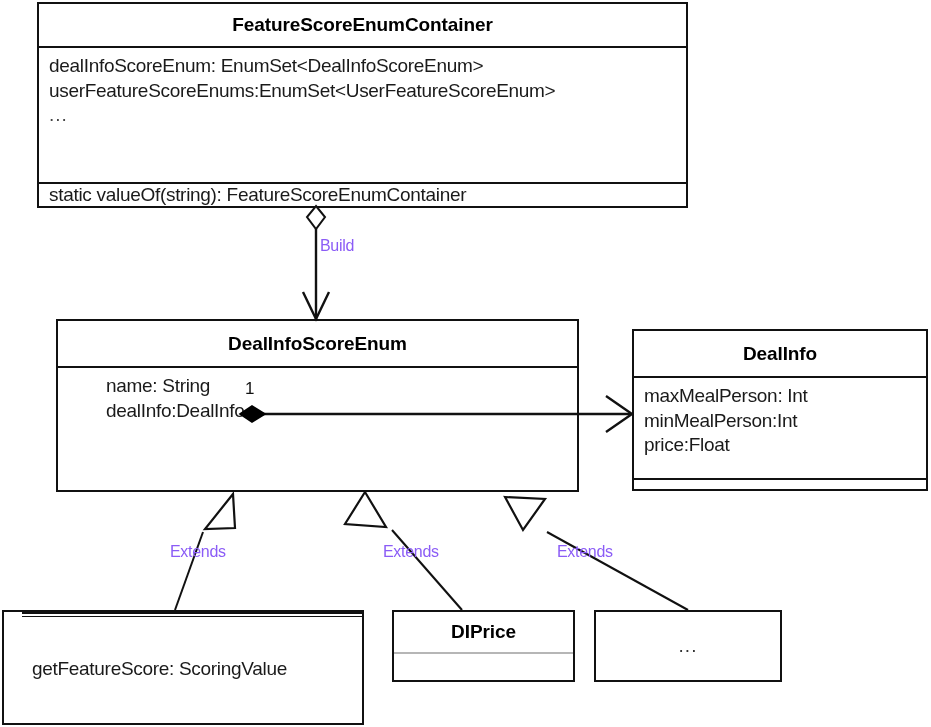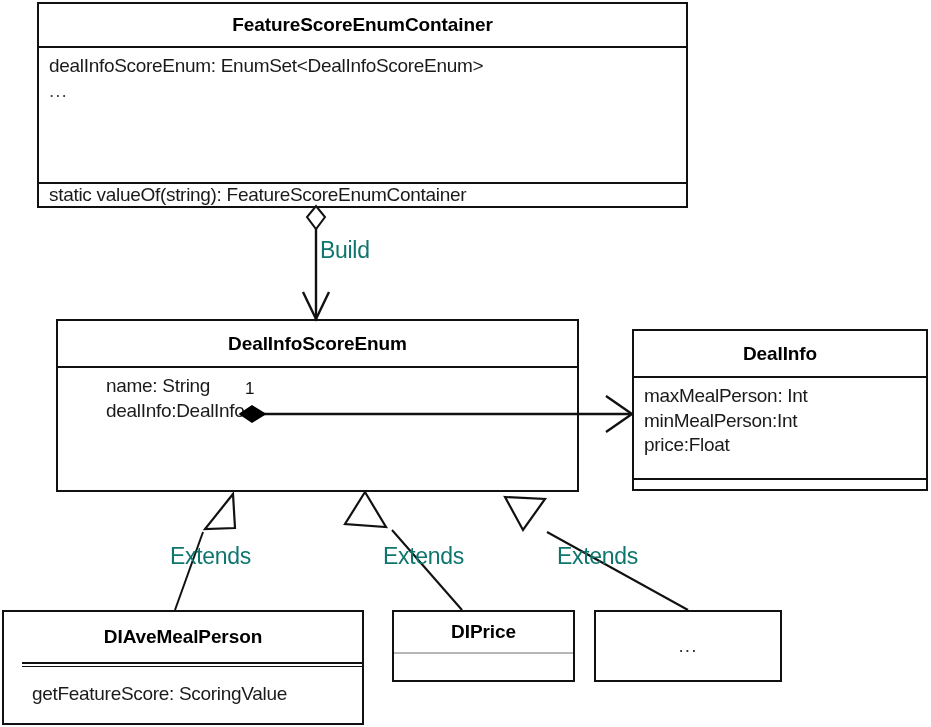--- a/index.html
+++ b/index.html
@@ -75,22 +75,22 @@
     justify-content: center;
     font-size: 19px;
     color: #333333;
     letter-spacing: 1px;
   }
   .empty-compartment {
     flex: 1;
   }
   .edge-label {
     position: absolute;
-    font-size: 23px;
-    color: #0f766e;
+    font-size: 16px;
+    color: #8b5cf6;
     letter-spacing: -0.3px;
     white-space: nowrap;
     z-index: 8;
   }
   .multiplicity-label {
     position: absolute;
     font-size: 17px;
     color: #111111;
     z-index: 9;
   }
@@ -147,20 +147,21 @@
   <div class="edge-label" style="left:170px; top:543px;">Extends</div>
 
   <div class="edge-label" style="left:383px; top:543px;">Extends</div>
 
   <div class="edge-label" style="left:557px; top:543px;">Extends</div>
 
   <div class="uml-class" style="left:37px; top:2px; width:651px; height:206px;">
     <div class="compartment class-title" style="height:46px;">FeatureScoreEnumContainer</div>
     <div class="compartment member-list sep-top" style="height:148px;">
       <span class="row">dealInfoScoreEnum: EnumSet&lt;DealInfoScoreEnum&gt;</span>
+      <span class="row">userFeatureScoreEnums:EnumSet&lt;UserFeatureScoreEnum&gt;</span>
       <span class="row" style="letter-spacing:1px; color:#444;">...</span>
     </div>
     <div class="compartment member-single sep-top" style="flex:1;">
       <span>static valueOf(string): FeatureScoreEnumContainer</span>
     </div>
   </div>
 
   <div class="uml-class" style="left:56px; top:319px; width:523px; height:173px;">
     <div class="compartment class-title" style="height:45px;">DealInfoScoreEnum</div>
     <div class="compartment member-list sep-top" style="height:78px;padding-left:48px;">
@@ -173,21 +174,20 @@
     <div class="compartment class-title" style="height:45px;">DealInfo</div>
     <div class="compartment member-list sep-top" style="height:102px;">
       <span class="row">maxMealPerson: Int</span>
       <span class="row">minMealPerson:Int</span>
       <span class="row">price:Float</span>
     </div>
     <div class="compartment empty-compartment sep-top"></div>
   </div>
 
   <div class="uml-class" style="left:2px; top:610px; width:362px; height:115px;">
-    <div class="compartment class-title" style="height:50px;">DIAveMealPerson</div>
     <div class="compartment member-single sep-top-double" style="flex:1;margin-left:18px;">
       <span>getFeatureScore: ScoringValue</span>
     </div>
   </div>
 
   <div class="uml-class" style="left:392px; top:610px; width:183px; height:72px;">
     <div class="compartment class-title" style="height:40px;">DIPrice</div>
     <div class="compartment empty-compartment sep-top-light"></div>
   </div>
 

